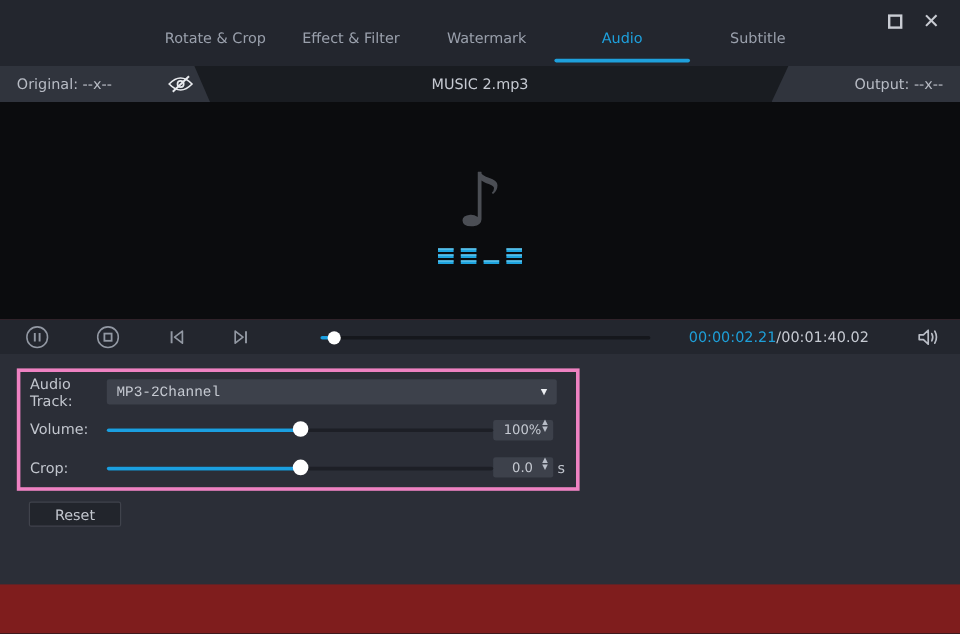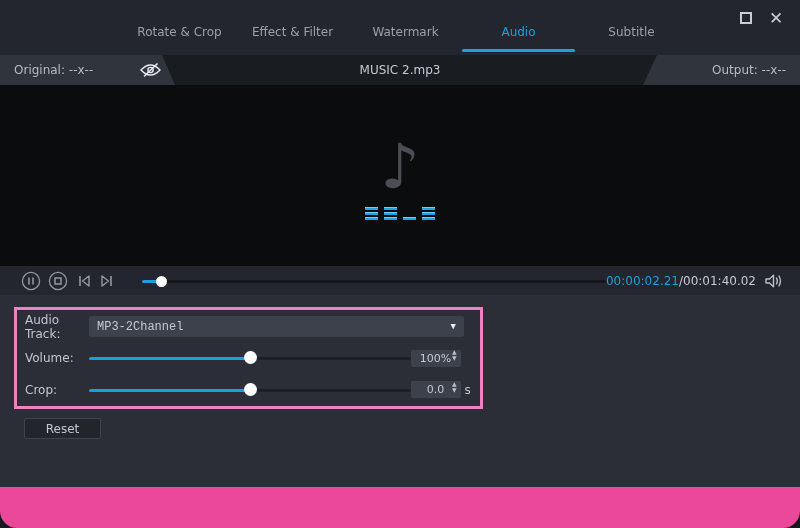--- a/index.html
+++ b/index.html
@@ -1,18 +1,18 @@
 <!DOCTYPE html>
 <html><head>
 <meta charset="utf-8">
 <style>
   * { margin:0; padding:0; box-sizing:border-box; }
   html,body { width:800px; height:528px; overflow:hidden; background:#17191e;
               font-family:"DejaVu Sans","Liberation Sans",sans-serif; }
-  .app { position:relative; width:800px; height:528px; background:#ec4899;border-radius:17px; }
+  .app { position:relative; width:800px; height:528px; background:#7f1d1d; }
 
   
   .topbar { position:relative; height:55px; background:#23262e; }
   .tabs { position:absolute; left:123px; top:12px; display:flex; }
   .tab { width:113px; height:40px; display:flex; align-items:center; justify-content:center;
          font-size:12px; color:#9aa0ac; cursor:pointer; position:relative; }
   .tab.active { color:#1ea0dc; }
   .tab.active::after { content:""; position:absolute; left:0; right:0; bottom:0;
          height:3px; background:#1ea0dc; border-radius:2px; }
   .win-controls { position:absolute; right:14px; top:8px; display:flex; align-items:center; gap:10px; }
@@ -38,21 +38,21 @@
 
   
   .preview { height:181px; background:#0b0c0e; display:flex; flex-direction:column;
              align-items:center; justify-content:center; }
   .note-glyph { font-size:62px; color:#4b4e54; line-height:1; margin-top:4px; }
   .equalizer { display:flex; align-items:flex-end; gap:6px; margin-top:8px; height:14px; }
   .eq-col { display:flex; flex-direction:column; gap:2px; }
   .eq-bar { width:13px; height:3px; background:#1ea4de; border-top:1px solid #6fd0f5; }
 
   
-  .playerbar { position:relative; height:29px; background:#23262e; display:flex; align-items:center; }
+  .playerbar { position:relative; height:29px; background:#23262e; display:flex; align-items:center;gap:32px; }
   .pbtn { width:20px; height:20px; display:flex; align-items:center; justify-content:center; cursor:pointer; }
   .pbtn svg { display:block; }
   .pb1 { margin-left:21px; } .pb2 { margin-left:7px; } .pb3 { margin-left:6px; } .pb4 { margin-left:4px; }
   .seek-wrap { position:relative; margin-left:25px; width:475px; height:20px; cursor:pointer; }
   .seek-track { position:absolute; left:0; right:0; top:9px; height:3px; background:#15171c; border-radius:2px; }
   .seek-fill { position:absolute; left:0; top:9px; height:3px; background:#1b9fe0; border-radius:2px; }
   .seek-thumb { position:absolute; top:5px; width:11px; height:11px; border-radius:50%; background:#ffffff; }
   .time-box { margin-left:auto; display:flex; align-items:center; font-size:12px; }
   .time-cur { color:#1e9fd8; } .time-sep, .time-tot { color:#c6cad2; }
   .speaker-wrap { margin-left:8px; margin-right:17px; cursor:pointer; display:flex; align-items:center; }

